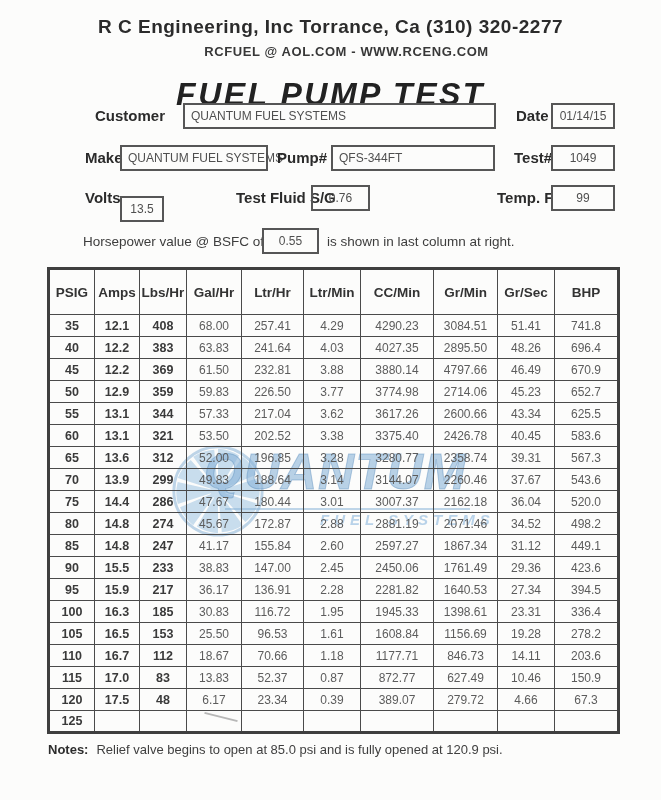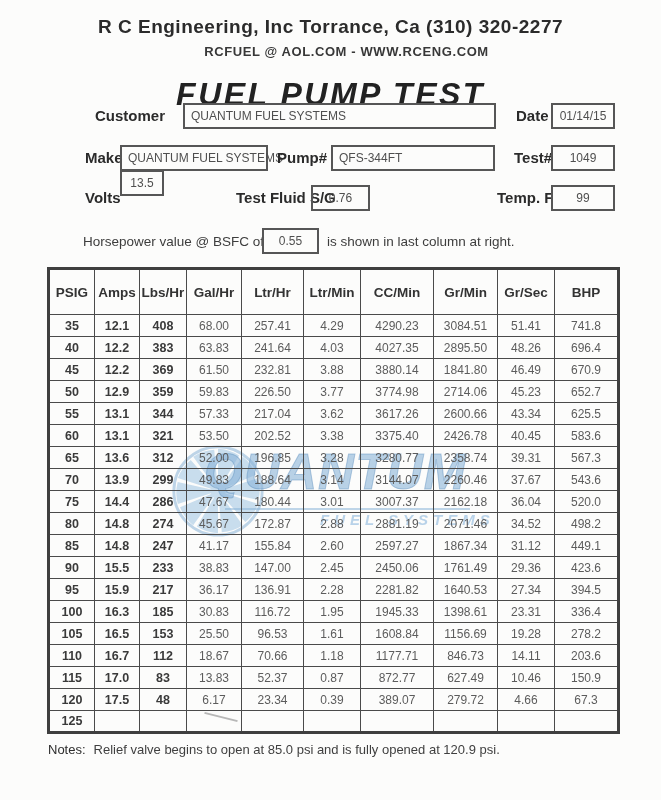--- a/index.html
+++ b/index.html
@@ -138,21 +138,21 @@
     font-size: 15px;
     font-weight: bold;
     font-style: italic;
     letter-spacing: 5px;
     color: rgba(148, 188, 222, 0.65);
     white-space: nowrap;
   }
 
   
   .notes { position: absolute; left: 48px; top: 742px; font-size: 13px; color: #3f3f3f; }
-  .notes .notes-label { font-weight: normal; color: #2d2d2d; margin-right: 8px; }
+  .notes .notes-label { font-weight: bold; color: #2d2d2d; margin-right: 8px; }
   .pen-mark {
     position: absolute;
     left: 204px; top: 716px;
     width: 34px; height: 0;
     border-top: 2px solid #9a9a9a;
     transform: rotate(14deg);
     opacity: 0.7;
   }
 
   
@@ -182,21 +182,21 @@
   <div class="box center-al" style="left:551px; top:103px; width:64px; height:26px;">01/14/15</div>
 
   <div class="lbl" style="left:85px; top:149px;">Make</div>
   <div class="box left-al" style="left:120px; top:145px; width:148px; height:26px;">QUANTUM FUEL SYSTEMS</div>
   <div class="lbl" style="left:277px; top:149px;">Pump#</div>
   <div class="box left-al" style="left:331px; top:145px; width:164px; height:26px;">QFS-344FT</div>
   <div class="lbl" style="left:514px; top:149px;">Test#</div>
   <div class="box center-al" style="left:551px; top:145px; width:64px; height:26px;">1049</div>
 
   <div class="lbl" style="left:85px; top:189px;">Volts</div>
-  <div class="box center-al" style="left:120px; top:170px; width:44px; height:26px;">13.5</div>
+  <div class="box center-al" style="left:120px; top:196px; width:44px; height:26px;">13.5</div>
   <div class="lbl" style="left:236px; top:189px;text-align:center;">Test Fluid S/G</div>
   <div class="box center-al" style="left:311px; top:185px; width:59px; height:26px;">0.76</div>
   <div class="lbl" style="left:497px; top:189px;">Temp.  F</div>
   <div class="box center-al" style="left:551px; top:185px; width:64px; height:26px;">99</div>
 
   <div class="plain-text" style="left:83px; top:234px;">Horsepower value @  BSFC of</div>
   <div class="box center-al" style="left:262px; top:228px; width:57px; height:26px;">0.55</div>
   <div class="plain-text" style="left:327px; top:234px;">is shown in last column at right.</div>
 
   <div class="watermark">
@@ -276,21 +276,21 @@
           <td>696.4</td>
         </tr>
         <tr>
           <td class="dark">45</td>
           <td class="dark">12.2</td>
           <td class="dark">369</td>
           <td>61.50</td>
           <td>232.81</td>
           <td>3.88</td>
           <td>3880.14</td>
-          <td>1841.80</td>
+          <td>4797.66</td>
           <td>46.49</td>
           <td>670.9</td>
         </tr>
         <tr>
           <td class="dark">50</td>
           <td class="dark">12.9</td>
           <td class="dark">359</td>
           <td>59.83</td>
           <td>226.50</td>
           <td>3.77</td>

